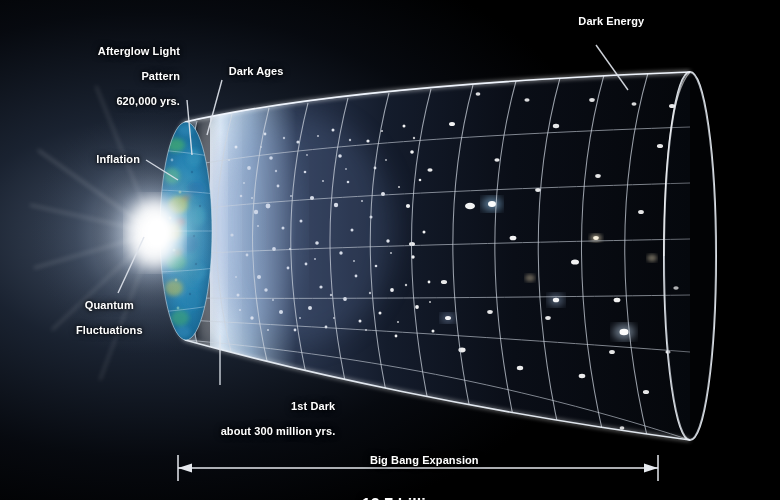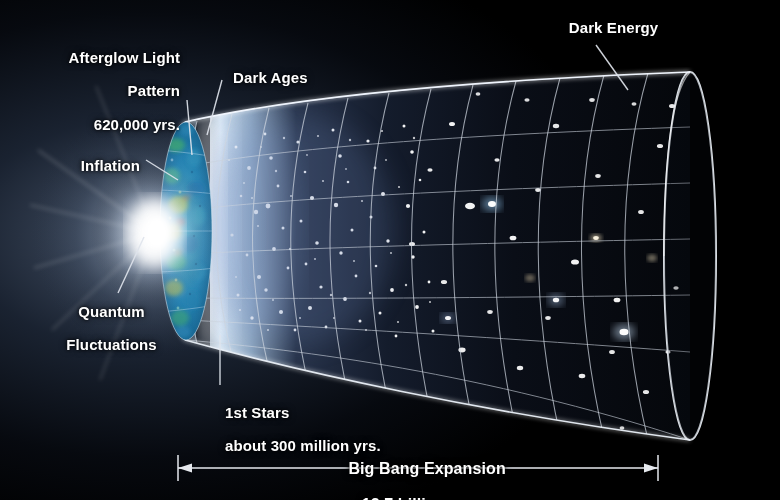--- a/index.html
+++ b/index.html
@@ -9,30 +9,30 @@
     width:780px;height:500px;
     background:#000;
     overflow:hidden;
     font-family:"Liberation Sans","DejaVu Sans",sans-serif;
   }
   #stage svg.layer{position:absolute;left:0;top:0;width:780px;height:500px;}
   .lbl{
     position:absolute;
     color:#ffffff;
     font-weight:bold;
-    font-size:15px;
+    font-size:11px;
     line-height:1.12;
     letter-spacing:0.1px;
     white-space:pre;
     text-shadow:0 0 3px rgba(0,0,0,0.95),0 0 7px rgba(0,0,0,0.85);
     z-index:40;
   }
   .lbl.r{text-align:right;}
   .lbl.c{text-align:center;}
-  .lbl.l{text-align:left;}
+  .lbl.l{text-align:right;}
 </style>
 </head>
 <body>
 
 <div id="stage">
 
   <svg class="layer" viewBox="0 0 780 500" preserveAspectRatio="none">
     <defs>
 
       <radialGradient id="amb" cx="0.19" cy="0.47" r="0.62">
@@ -414,25 +414,25 @@
   <div class="lbl r" style="left:10px; top:141px; width:130px;">
     <span>Inflation</span>
   </div>
 
   <div class="lbl c" style="left:40px; top:287px; width:126px;">
     <span>Quantum</span><br>
     <span>Fluctuations</span>
   </div>
 
   <div class="lbl l" style="left:208px; top:388px;">
-    <span>1st Stars</span><br>
+    <span>1st Dark</span><br>
     <span>about 300 million yrs.</span>
   </div>
 
-  <div class="lbl c" style="left:238px; top:442px; width:360px; font-size:16px;">
+  <div class="lbl c" style="left:238px; top:442px; width:360px; font-size:11px;">
     <span>Big Bang Expansion</span>
   </div>
 
   <div class="lbl c" style="left:238px; top:478px; width:360px; font-size:16px;">
     <span>13.7 billion years</span>
   </div>
 
 </div>
 
 </body></html>

